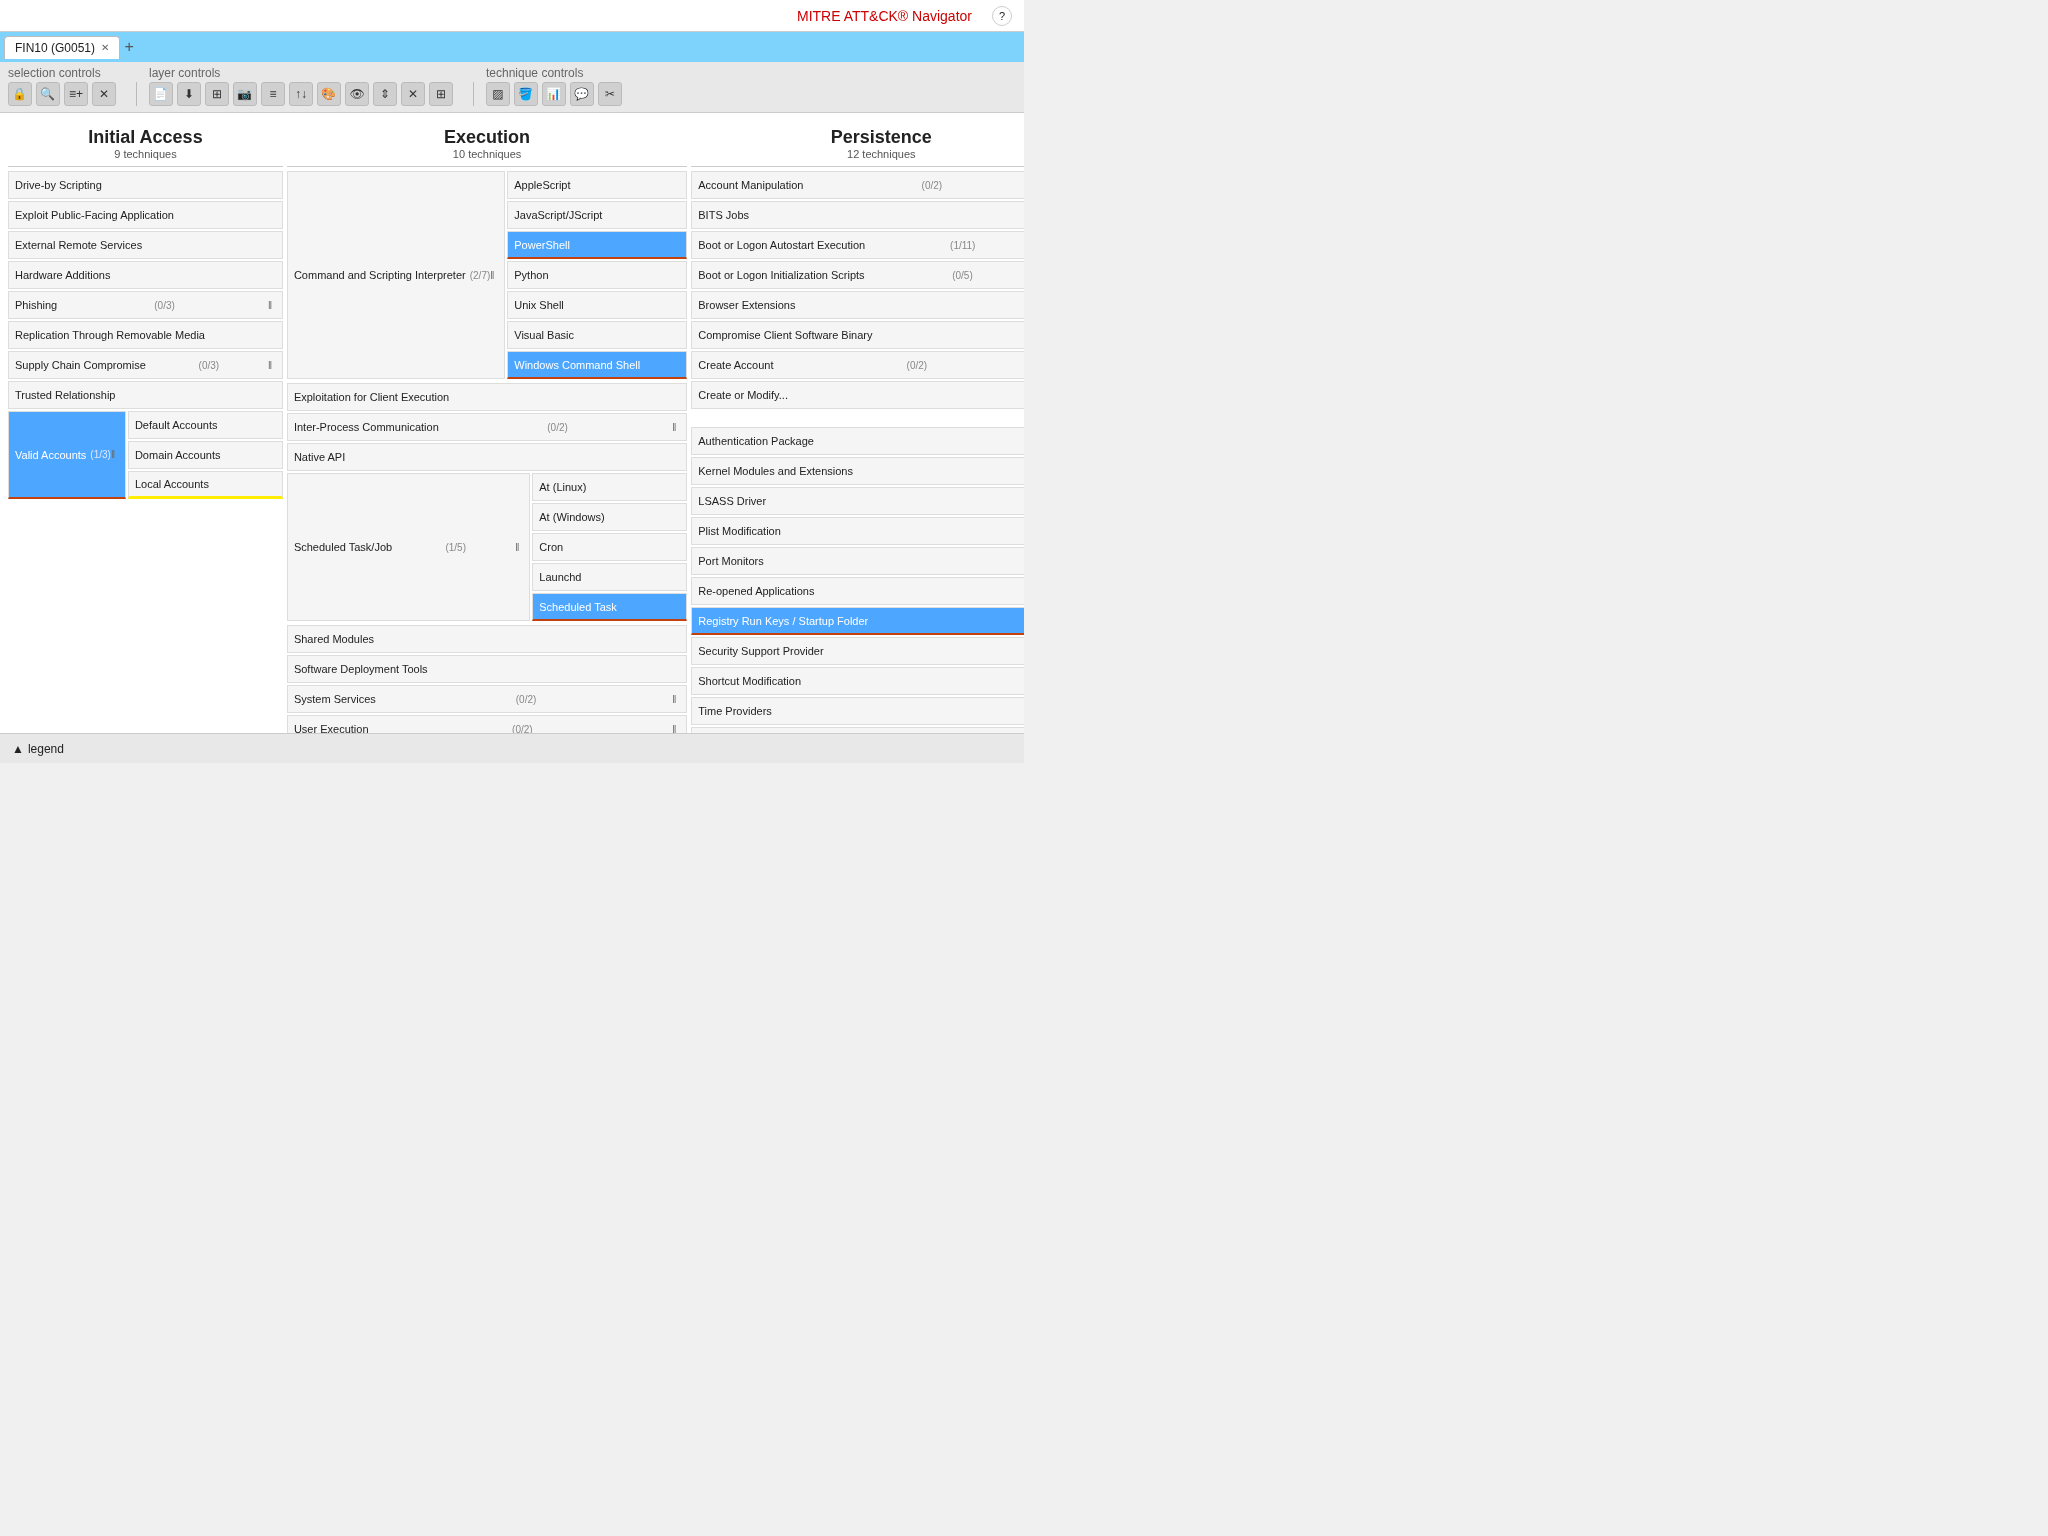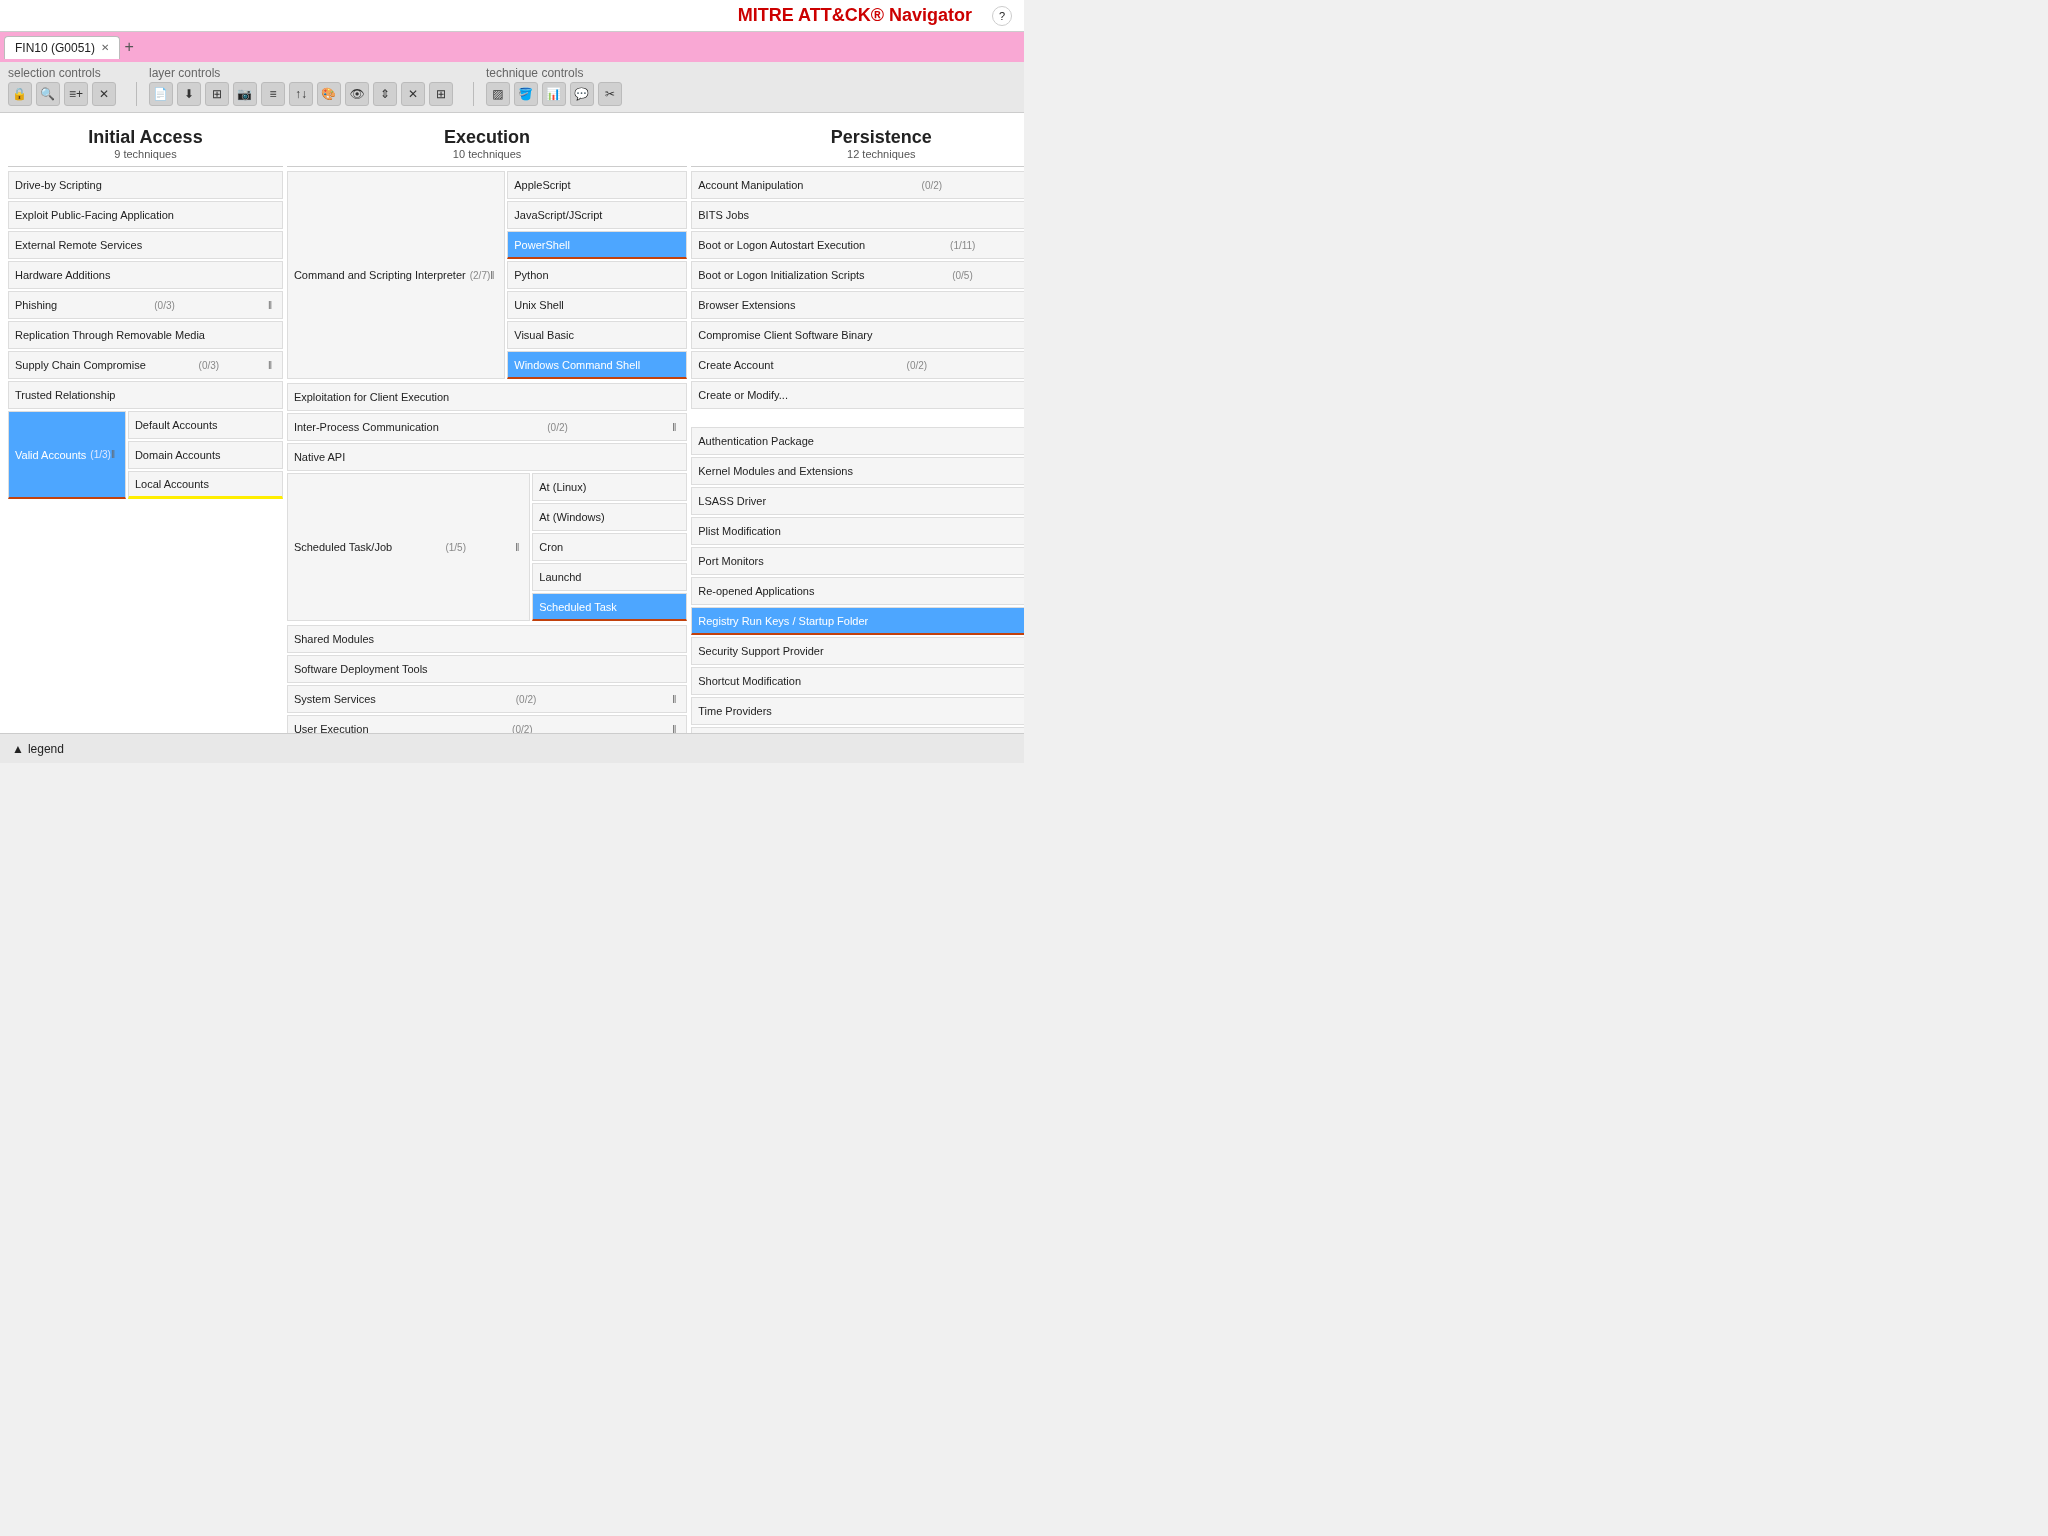--- a/index.html
+++ b/index.html
@@ -8,26 +8,26 @@
     
     #top-bar {
       background: #fff;
       display: flex;
       align-items: center;
       justify-content: space-between;
       padding: 0 12px;
       height: 32px;
       border-bottom: 1px solid #ccc;
     }
-    #app-title { color: #cc0000; font-weight: bold; font-size: 18px; }
+    #app-title { color: #cc0000; font-weight: normal; font-size: 14px; }
     #help-btn { border: 1px solid #ccc; border-radius: 50%; width: 20px; height: 20px; display: flex; align-items: center; justify-content: center; cursor: pointer; font-size: 11px; }
 
     
     #tab-bar {
-      background: #f9a8d4;
+      background: #7dd3fc;
       display: flex;
       align-items: center;
       height: 30px;
       padding: 12px 4px;
     }
     .tab {
       background: #e8e8e8;
       border: 1px solid #bbb;
       border-bottom: none;
       padding: 4px 10px;

